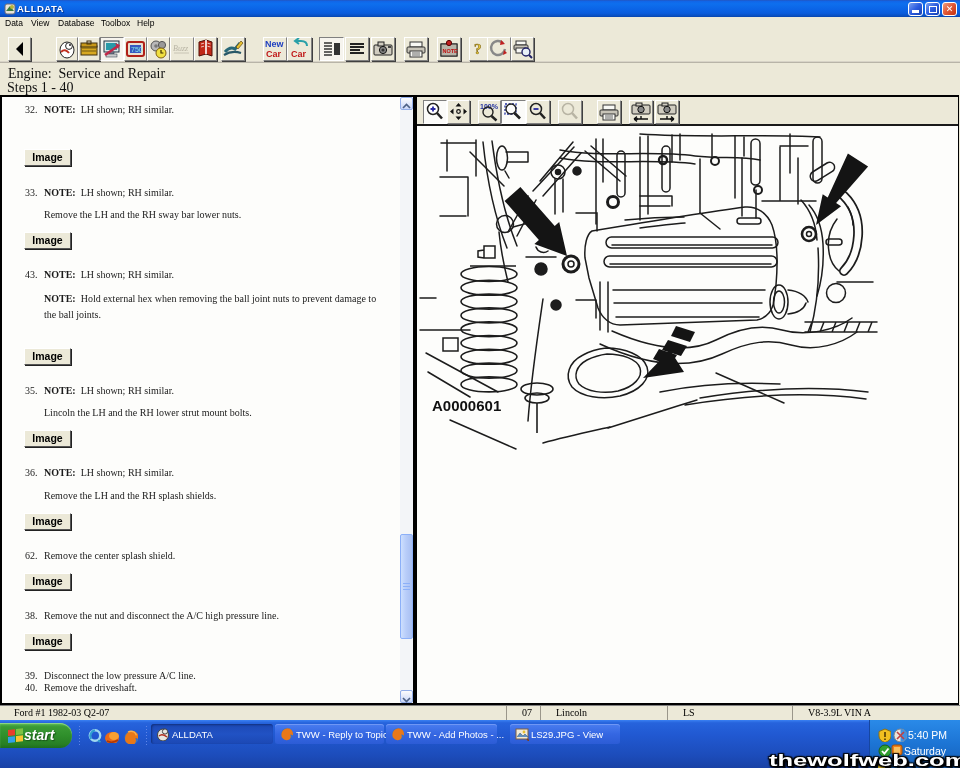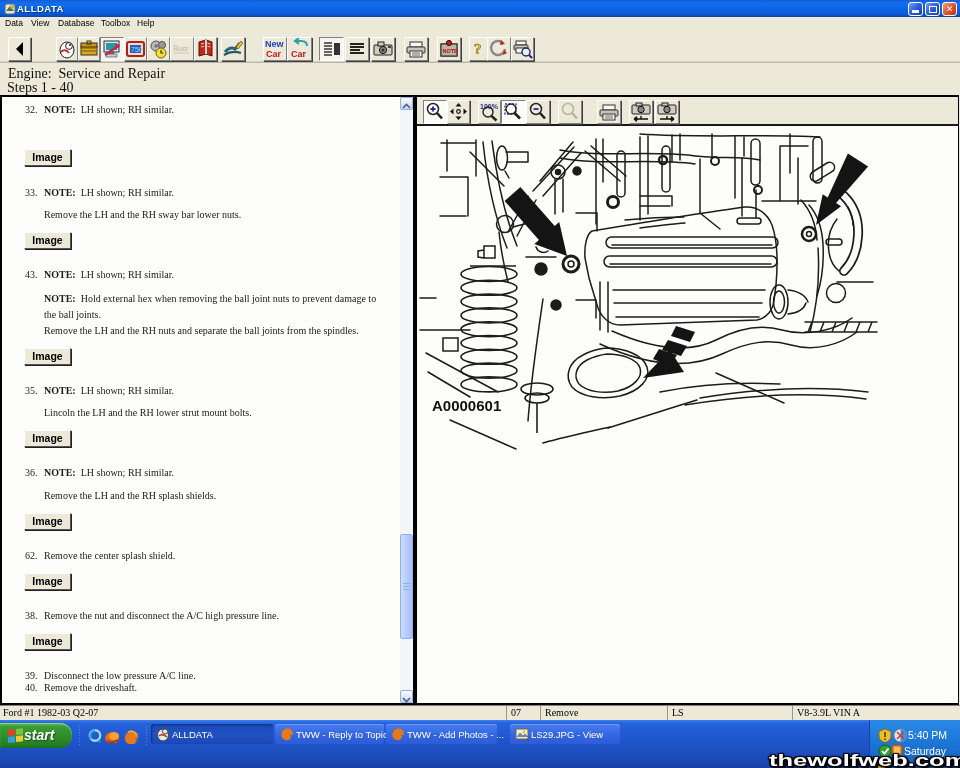--- a/index.html
+++ b/index.html
@@ -28,21 +28,21 @@
 #scrollbar{left:400px;top:97px;width:13px;height:606px;background:#f3f5f8}
 #rightpane{left:417px;top:97px;width:541px;height:606px;background:#fdfdfb}
 #rtoolbar{left:0px;top:0px;width:541px;height:29px;background:#ece9d8;border-bottom:2px solid #1a1a1a}
 .rbtn{position:absolute;top:3px;height:24px;background:#ece9d8;border:1px solid;border-color:#fff #808080 #808080 #fff;box-shadow:1px 1px 0 #404040}
 .rbtn.pressed{border-color:#808080 #fff #fff #808080;background:#fbfbf9;box-shadow:none}
 .bold{font-weight:bold}
 .t{position:absolute;white-space:nowrap}
 .imgbtn{position:absolute;left:22px;width:47px;height:17px;background:#ece9d8;border:1px solid;border-color:#fff #555 #555 #fff;box-shadow:1px 1px 0 #222;font-family:"Liberation Sans",sans-serif;font-weight:bold;font-size:10.5px;text-align:center;line-height:15px;color:#000}
 
 #statusbar{left:0;top:705px;width:960px;height:15px;background:#ece9d8;border-top:1px solid #808080;font-family:"Liberation Serif",serif;font-size:10px;color:#000}
-.sfield{position:absolute;top:0;height:14px;border-right:1px solid #9a968a;padding-left:3px;line-height:14px}
+.sfield{position:absolute;top:0;height:14px;border-right:1px solid #9a968a;padding-left:14px;line-height:14px}
 
 #taskbar{left:0;top:720px;width:960px;height:48px;background:linear-gradient(180deg,#3a81f3 0%,#2663dc 6%,#2159d2 30%,#1c4cba 75%,#1941a5 100%)}
 #startbtn{left:0;top:723px;width:72px;height:25px;border-radius:0 12px 12px 0;background:linear-gradient(180deg,#5eba56 0%,#3a9a35 15%,#2f8f2b 50%,#277f24 85%,#1e6e1c 100%);box-shadow:inset 0 1px 1px #8fd98a}
 #startbtn .stxt{position:absolute;left:24px;top:4px;color:#fff;font-weight:bold;font-style:italic;font-size:14px;text-shadow:1px 1px 1px #1a5518}
 #tray{left:869px;top:720px;width:91px;height:48px;background:linear-gradient(180deg,#2a8ae8 0%,#1c74d4 50%,#1660b8 100%);border-left:1px solid #1646a0}
 .tbtask{position:absolute;top:724px;height:20px;border-radius:3px;background:linear-gradient(180deg,#4a7df0 0%,#3567e2 50%,#2c5cd6 100%);box-shadow:inset 0 1px 0 #6f97f5;color:#fff;font-size:11px}
 .tbtask .lbl{position:absolute;left:21px;top:5px;font-size:9.5px;white-space:nowrap;overflow:hidden}
 #wolfweb{left:769px;top:751px;font-weight:bold;font-size:17px;transform:scaleX(1.5);transform-origin:0 0;color:#fff;text-shadow:1px 1px 0 #000,2px 2px 1px #000,-1px -1px 1px #000,1px -1px 1px #000,-1px 1px 1px #000,0 2px 2px #000;white-space:nowrap}
 </style></head>
 <body>
@@ -176,21 +176,20 @@
 <div class="t" style="left:23px;top:7px">32.</div>
 <div class="t" style="left:42px;top:7px"><span class="bold">NOTE:</span>&nbsp; LH shown; RH similar.</div>
 <div class="imgbtn" style="top:52px">Image</div>
 <div class="t" style="left:23px;top:90px">33.</div>
 <div class="t" style="left:42px;top:90px"><span class="bold">NOTE:</span>&nbsp; LH shown; RH similar.</div>
 <div class="t" style="left:42px;top:112px">Remove the LH and the RH sway bar lower nuts.</div>
 <div class="imgbtn" style="top:135px">Image</div>
 <div class="t" style="left:23px;top:172px">43.</div>
 <div class="t" style="left:42px;top:172px"><span class="bold">NOTE:</span>&nbsp; LH shown; RH similar.</div>
 <div style="position:absolute;left:42px;top:194px;width:336px;line-height:16px"><span class="bold">NOTE:</span>&nbsp; Hold external hex when removing the ball joint nuts to prevent damage to the ball joints.</div>
-<div class="t" style="left:42px;top:228px">Remove the LH and the RH nuts and separate the ball joints from the spindles.</div>
 <div class="imgbtn" style="top:251px">Image</div>
 <div class="t" style="left:23px;top:288px">35.</div>
 <div class="t" style="left:42px;top:288px"><span class="bold">NOTE:</span>&nbsp; LH shown; RH similar.</div>
 <div class="t" style="left:42px;top:310px">Lincoln the LH and the RH lower strut mount bolts.</div>
 <div class="imgbtn" style="top:333px">Image</div>
 <div class="t" style="left:23px;top:370px">36.</div>
 <div class="t" style="left:42px;top:370px"><span class="bold">NOTE:</span>&nbsp; LH shown; RH similar.</div>
 <div class="t" style="left:42px;top:393px">Remove the LH and the RH splash shields.</div>
 <div class="imgbtn" style="top:416px">Image</div>
 <div class="t" style="left:23px;top:453px">62.</div>
@@ -356,21 +355,21 @@
 <path d="M676,326 L695,332 L690,342 L671,336 Z" fill="#141414"></path>
 <path d="M668,340 L687,346 L681,356 L662,350 Z" fill="#141414"></path>
 <path d="M659,349 L677,355 L670,366 L653,359 Z" fill="#141414"></path>
 <path d="M643,378 L670,350 L684,372 Z" fill="#141414"></path>
 <text x="432" y="411" font-family="Liberation Sans, sans-serif" font-size="15" font-weight="bold" fill="#111">A0000601</text>
 </svg>
 </div>
 <div class="abs" id="statusbar">
 <div class="sfield" style="left:0;width:507px">Ford #1 1982-03 Q2-07</div>
 <div class="sfield" style="left:508px;width:33px">07</div>
-<div class="sfield" style="left:542px;width:126px">Remove</div>
+<div class="sfield" style="left:542px;width:126px">Lincoln</div>
 <div class="sfield" style="left:669px;width:124px">LS</div>
 <div class="sfield" style="left:794px;width:166px;border-right:none">V8-3.9L VIN A</div>
 </div>
 <div class="abs" id="taskbar"></div>
 <div class="abs" id="startbtn">
     <svg style="position:absolute;left:7px;top:4px" width="16" height="16">
       <g transform="skewY(-6)">
         <rect x="1" y="3" width="7" height="6" fill="#e83e2c"></rect>
         <rect x="9" y="3" width="7" height="6" fill="#7dc242"></rect>
         <rect x="1" y="10" width="7" height="6" fill="#32a0e8"></rect>

